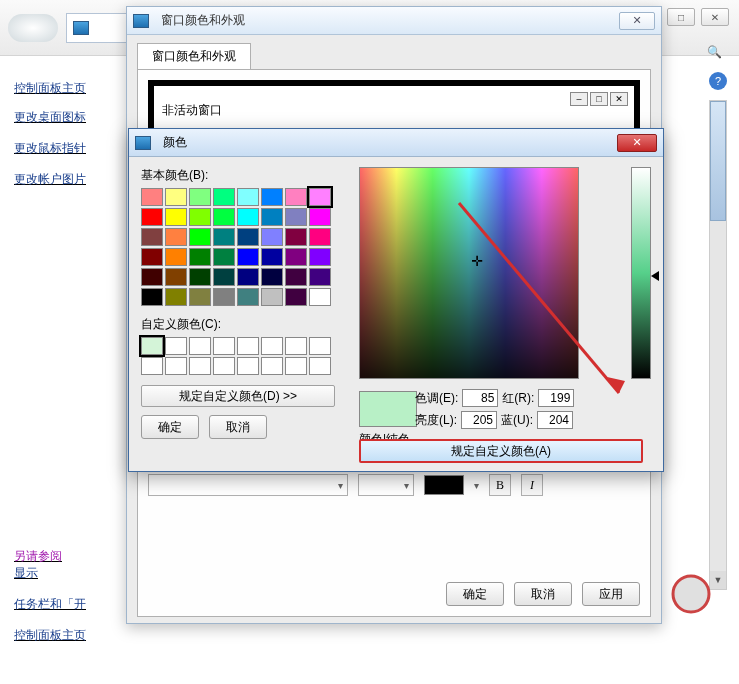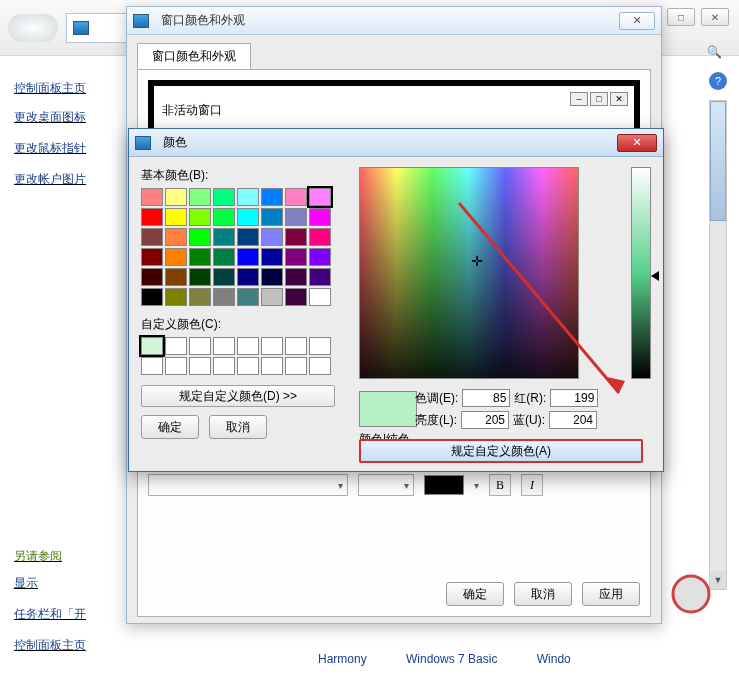--- a/index.html
+++ b/index.html
@@ -12,21 +12,21 @@
 .bg-toolbar { height: 56px; display:flex; align-items:center; padding:0 8px; background:linear-gradient(#fafafa,#eaeaea); border-bottom:1px solid #d4d4d4;}
 .navcircles { width:50px;height:28px;background:radial-gradient(#fff,#cfd8dc);border-radius:18px; }
 .addrbar {margin-left:8px;height:30px;width:560px;border:1px solid #b5c4d6;background:#fff;display:flex;align-items:center;padding:0 6px;}
 .monitor-icon{width:16px;height:14px;background:linear-gradient(#4aa3df,#1e6fb0);border:1px solid #2c5a86;margin-right:6px;}
 .search-box{position:absolute;top:40px;right:12px;width:24px;height:24px;display:flex;align-items:center;justify-content:center;color:#3b7bd0;}
 .help-icon{position:absolute;top:72px;right:12px;width:18px;height:18px;border-radius:50%;background:#3b7bd0;color:#fff;display:flex;align-items:center;justify-content:center;font-size:11px;}
 
 .sidebar { position:absolute; top:80px; left:14px; width:106px;text-decoration:underline; }
 .sidebar .hdr{color:#1a3f8c;font-size:12px;margin-bottom:12px;}
 .sidebar a{display:block;color:#1a3f8c;text-decoration:none;font-size:12px;margin-bottom:14px;cursor:pointer;}
-.sidebar .sec2{margin-top:360px;color:#4d7c0f;font-size:12px;margin-bottom:10px;}
+.sidebar .sec2{margin-top:360px;color:#a21caf;font-size:12px;}
 .footer-links{position:absolute;bottom:18px;left:300px;color:#1a3f8c;font-size:12px;}
 .footer-links span{margin:0 18px;}
 .blob{position:absolute;bottom:70px;right:18px;width:60px;height:50px;}
 
 
 .win1 { position:absolute; top:6px; left:126px; width:536px; height:618px; border:1px solid #9fb5cc; background:#ececec; box-shadow:0 4px 14px rgba(0,0,0,.25); }
 .win1-title{height:28px;background:linear-gradient(#f8fbff,#dbe9f7);display:flex;align-items:center;padding:0 6px;border-bottom:1px solid #b0c4d8;}
 .win1-title .lbl{margin-left:6px;font-size:12px;color:#333;}
 .win1-title .close{margin-left:auto;width:36px;height:18px;border:1px solid #9fb5cc;border-radius:2px;background:linear-gradient(#fff,#e6eef7);display:flex;align-items:center;justify-content:center;font-size:11px;color:#556;}
 .tabrow{padding:8px 10px 0 10px;}
@@ -72,21 +72,21 @@
 .cross{position:absolute;top:86px;left:110px;width:14px;height:14px;color:#000;font-size:14px;line-height:14px;text-align:center;}
 
 .lum{position:absolute;top:10px;right:12px;width:20px;height:212px;border:1px solid #888;background:linear-gradient(to bottom,#fff,#56d08a 50%,#000);}
 .lum-tri{position:absolute;right:4px;top:114px;width:0;height:0;border-top:5px solid transparent;border-bottom:5px solid transparent;border-right:8px solid #000;}
 
 .sample{position:absolute;left:230px;top:234px;width:58px;height:36px;background:#b8f0c6;border:1px solid #888;}
 .sample-lbl{position:absolute;left:230px;top:274px;font-size:12px;}
 
 .values{position:absolute;left:286px;top:232px;font-size:12px;}
 .values .vr{display:flex;align-items:center;gap:4px;margin-bottom:4px;}
-.vbox{width:48px;height:18px;border:1px solid #888;background:#fff;display:inline-flex;align-items:center;justify-content:flex-end;padding:0 3px;}
+.vbox{width:36px;height:18px;border:1px solid #888;background:#fff;display:inline-flex;align-items:center;justify-content:flex-end;padding:0 3px;}
 
 .addbtn{position:absolute;left:230px;bottom:10px;width:284px;height:24px;border:2px solid #d32f2f;background:linear-gradient(#e8f4ff,#c4e0f7);font-size:12px;border-radius:2px;}
 
 .redline{position:absolute;top:36px;left:320px;width:220px;height:220px;pointer-events:none;}
 .redline line{stroke:#d32f2f;stroke-width:3;}
 .redline polygon{fill:#d32f2f;}
 
 .scrollv{position:absolute;top:90px;right:6px;width:18px;height:300px;background:#e6e6e6;border:1px solid #ccc;}
 .scrollv .thumb{position:absolute;top:0;left:0;right:0;height:120px;background:linear-gradient(#d6e6f6,#a8c3e0);border:1px solid #8aa8c6;}
 .scrollv .arr{position:absolute;left:0;right:0;height:18px;background:#ddd;display:flex;align-items:center;justify-content:center;font-size:9px;color:#555;}
@@ -113,25 +113,20 @@
     <div class="hdr">控制面板主页</div>
     <a>更改桌面图标</a>
     <a>更改鼠标指针</a>
     <a>更改帐户图片</a>
     <div class="sec2">另请参阅</div>
     <a>显示</a>
     <a>任务栏和「开</a>
     <a>控制面板主页</a>
   </div>
 
-  <div class="footer-links">
-    <span>Harmony</span>
-    <span>Windows 7 Basic</span>
-    <span>Windo</span>
-  </div>
 
   <div class="scrollv" style="top:100px;right:12px;height:490px;">
     <div class="arr" style="top:0">▲</div>
     <div class="thumb"></div>
     <div class="arr" style="bottom:0">▼</div>
   </div>
   <svg class="blob">
       <circle cx="30" cy="30" r="18" fill="#e0e0e0" stroke="#c44" stroke-width="3"></circle>
     </svg>
 </div>

